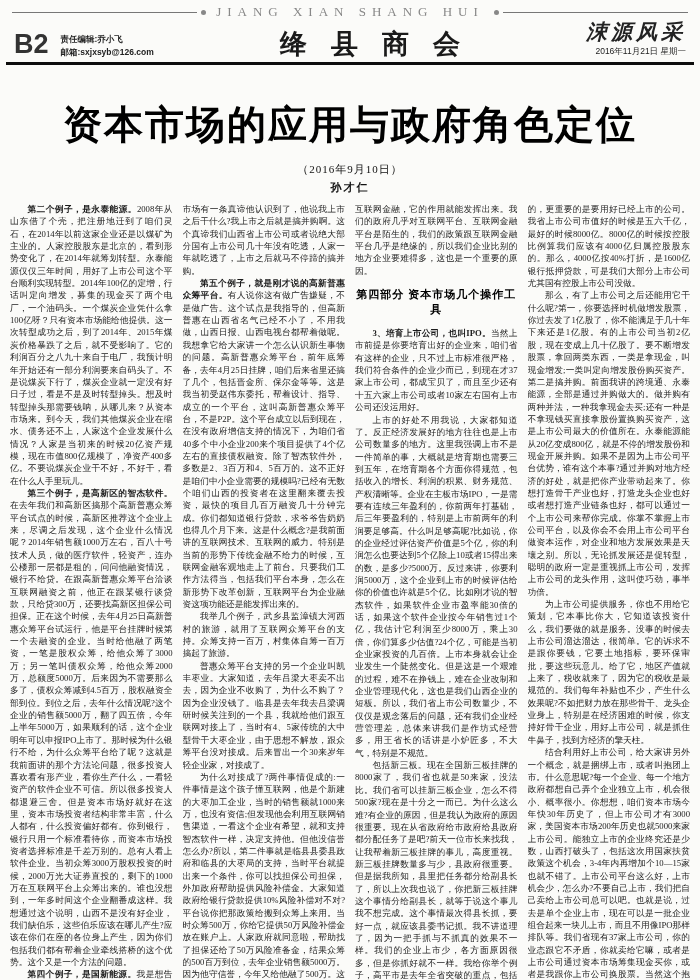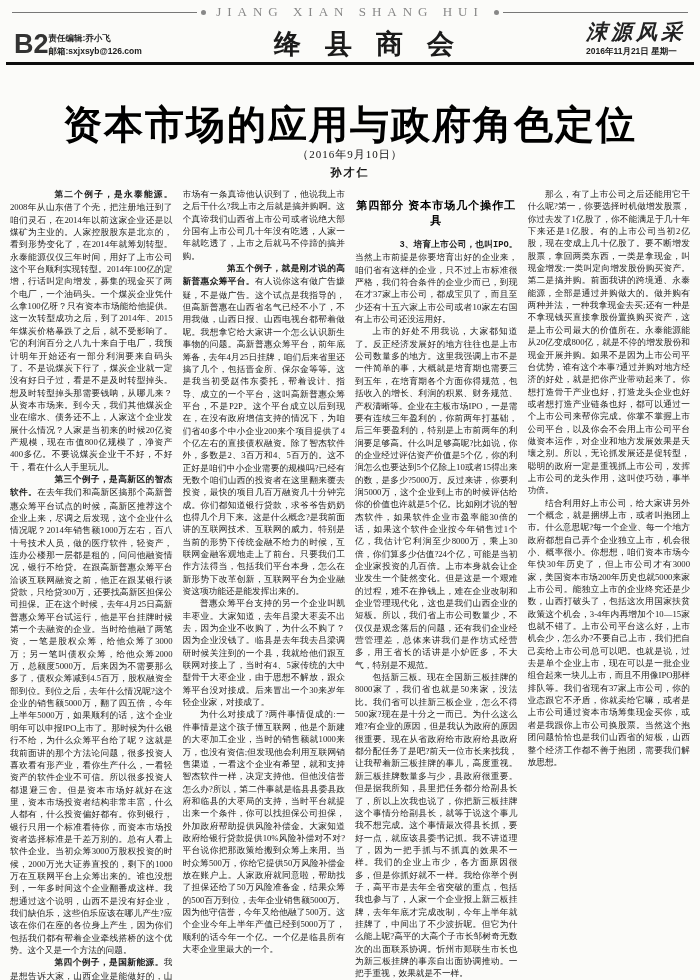--- a/index.html
+++ b/index.html
@@ -11,57 +11,57 @@
   
   .masthead{padding:4px 12px 0 12px;}
   .topline{display:flex;align-items:center;height:16px;}
   .topline .rule{flex:1;height:1px;background:#777;}
   .dot{width:5px;height:5px;border-radius:50%;background:#888;margin:0 4px;flex:0 0 auto;}
   .pinyin{
     font-family:Liberation Serif, serif;color:#888;font-size:13px;
     letter-spacing:6px;white-space:nowrap;padding:0 6px;
   }
   .head-row{display:flex;align-items:flex-end;justify-content:space-between;padding:1px 2px 4px 2px;}
-  .head-left{display:flex;align-items:center;gap:0;}
+  .head-left{display:flex;align-items:flex-end;gap:12px;}
   .page-no{font-family:"Liberation Sans", sans-serif;font-weight:900;font-size:27px;color:#333;line-height:1;}
   .editor-box{font-family:"Liberation Sans", sans-serif;font-size:8.5px;color:#222;line-height:1.45;font-weight:bold;}
   .mast-title{
     font-family:"Liberation Serif", serif;font-weight:900;font-size:27px;color:#1a1a1a;
     letter-spacing:24px;white-space:nowrap;line-height:1;padding-left:24px;
   }
-  .head-right{text-align:left;}
+  .head-right{text-align:right;}
   .brand{
     font-family:"Liberation Serif", serif;font-style:italic;font-weight:900;
     font-size:21px;letter-spacing:4px;color:#222;line-height:1.1;white-space:nowrap;
   }
-  .issue-date{font-family:"Liberation Sans", sans-serif;font-size:8.5px;font-weight:bold;color:#222;margin-top:2px;}
+  .issue-date{font-family:"Liberation Sans", sans-serif;font-size:8.5px;font-weight:normal;color:#222;margin-top:2px;}
   .thick-rule{height:3px;background:#0d0d0d;margin:0 6px;}
   
   .headline-block{text-align:center;padding:8px 10px 2px 10px;}
   .headline{
     font-family:"Liberation Sans", sans-serif;font-weight:900;font-size:39px;
     color:#000;letter-spacing:2px;line-height:1.05;white-space:nowrap;margin-top:32px;
   }
   .subtitle{
     font-family:"Liberation Sans", sans-serif;font-weight:900;font-size:17px;
     color:#000;margin-top:7px;letter-spacing:1px;
   }
-  .speech-date{font-size:11px;color:#111;margin-top:1px;letter-spacing:1px;}
+  .speech-date{font-size:11px;color:#111;margin-top:16px;letter-spacing:1px;}
   .author{font-size:11px;font-weight:bold;color:#111;margin-top:3px;letter-spacing:2px;}
   
   .article{
     display:grid;grid-template-columns:repeat(4,1fr);gap:10px;
     padding:6px 10px 0 10px;height:800px;overflow:hidden;
   }
   .col{overflow:hidden;}
   .para{
     margin:0;font-size:8.7px;line-height:12.35px;text-align:justify;
     text-indent:2em;color:#1c1c1c;
   }
-  .para b{font-family:Liberation Mono, monospace;margin-left:27px;}
+  .para b{font-family:Liberation Serif, serif;}
   .noindent{text-indent:0;}
   .sec-heading{
     font-family:"Liberation Sans", sans-serif;font-weight:900;font-size:11px;
     text-align:center;margin:10px 0;color:#000;letter-spacing:1px;
   }
 </style>
 </head>
 <body>
 
 <div class="masthead">
@@ -97,26 +97,30 @@
 
 <div class="article">
   <div class="col">
       <p class="para"><b>第二个例子，是永泰能源。</b>2008年从山东借了个壳，把注册地迁到了咱们灵石，在2014年以前这家企业还是以煤矿为主业的。人家控股股东是北京的，看到形势变化了，在2014年就筹划转型。永泰能源仅仅三年时间，用好了上市公司这个平台顺利实现转型。2014年100亿的定增，行话叫定向增发，募集的现金买了两个电厂，一个油码头。一个煤炭企业凭什么拿100亿呀？只有资本市场能给他提供。这一次转型成功之后，到了2014年、2015年煤炭价格暴跌了之后，就不受影响了。它的利润百分之八九十来自于电厂，我预计明年开始还有一部分利润要来自码头了。不是说煤炭下行了，煤炭企业就一定没有好日子过，看是不是及时转型掉头。想及时转型掉头那需要钱呐，从哪儿来？从资本市场来。到今天，我们其他煤炭企业在缩水、债务还不上，人家这个企业发展什么情况？人家是当初来的时候20亿资产规模，现在市值800亿规模了，净资产400多亿。不要说煤炭企业干不好，不好干，看在什么人手里玩儿。</p>
       <p class="para"><b>第三个例子，是高新区的智杰软件。</b>在去年我们和高新区搞那个高新普惠众筹平台试点的时候，高新区推荐这个企业上来，尽调之后发现，这个企业什么情况呢？2014年销售额1000万左右，百八十号技术人员，做的医疗软件，轻资产，连办公楼那一层都是租的，问问他融资情况，银行不给贷。在跟高新普惠众筹平台洽谈互联网融资之前，他正在跟某银行谈贷款，只给贷300万，还要找高新区担保公司担保。正在这个时候，去年4月25日高新普惠众筹平台试运行，他是平台挂牌时候第一个去融资的企业。当时给他融了两笔资，一笔是股权众筹，给他众筹了3000万；另一笔叫债权众筹，给他众筹2000万，总额度5000万。后来因为不需要那么多了，债权众筹减到4.5百万，股权融资全部到位。到位之后，去年什么情况呢?这个企业的销售额5000万，翻了四五倍，今年上半年5000万，如果顺利的话，这个企业明年可以申报IPO上市了。那时候为什么银行不给，为什么众筹平台给了呢？这就是我前面讲的那个方法论问题，很多投资人喜欢看有形产业，看你生产什么，一看轻资产的软件企业不可信。所以很多投资人都退避三舍。但是资本市场好就好在这里，资本市场投资者结构非常丰富，什么人都有，什么投资偏好都有。你到银行，银行只用一个标准看待你，而资本市场投资者选择标准是千差万别的。总有人看上软件企业。当初众筹3000万股权投资的时候，2000万光大证券直投的，剩下的1000万在互联网平台上众筹出来的。谁也没想到，一年多时间这个企业翻番成这样。我想通过这个说明，山西不是没有好企业，我们缺伯乐，这些伯乐应该在哪儿产生?应该在你们在座的各位身上产生，因为你们包括我们都有帮着企业牵线搭桥的这个优势。这个又是一个方法的问题。</p>
       <p class="para"><b>第四个例子，是国新能源。</b>我是想告诉大家，山西企业是能做好的，山西的国有企业也是能做好的。国新能源是在2014年借壳上市的，想做的好的国有企业一定是手里有上市公司的。没有上市公司的很难做得好。这个企业2014年在上海借壳，借完之后，到今年上半年前五个月总资产增长38%，净资产增长44%，利润增长33%，上市公司的市值120多亿，比上市前增长了8倍。它为什么能这样?首先是因为得到了一个平台，有了上市公司，否则你梁谢虎有再大的本事，为什么两年前不出名啊，对不对?其次，上市之后你还得会运作啊。我表扬梁谢虎(还有个总经理叫刘军)，就是因为资本</p>
     </div>
   <div class="col">
       <p class="para noindent">市场有一条真谛他认识到了，他说我上市之后干什么?我上市之后就是搞并购啊。这个真谛我们山西省上市公司或者说绝大部分国有上市公司几十年没有吃透，人家一年就吃透了，上市之后就马不停蹄的搞并购。</p>
       <p class="para"><b>第五个例子，就是刚才说的高新普惠众筹平台。</b>有人说你这有做广告嫌疑，不是做广告。这个试点是我指导的，但高新普惠在山西省名气已经不小了，不用我做，山西日报、山西电视台都帮着做呢。我想拿它给大家讲一个怎么认识新生事物的问题。高新普惠众筹平台，前年底筹备，去年4月25日挂牌，咱们后来省里还搞了几个，包括晋金所、保尔金等等。这是我当初受赵伟东委托，帮着设计、指导、成立的一个平台，这叫高新普惠众筹平台，不是P2P。这个平台成立以后到现在，在没有政府增信支持的情况下，为咱们省40多个中小企业200来个项目提供了4个亿左右的直接债权融资。除了智杰软件外，多数是2、3百万和4、5百万的。这不正好是咱们中小企业需要的规模吗?已经有无数个咱们山西的投资者在这里翻来覆去投资，最快的项目几百万融资几十分钟完成。你们都知道银行贷款，求爷爷告奶奶也得几个月下来。这是什么概念?是我前面讲的互联网技术、互联网的威力。特别是当前的形势下传统金融不给力的时候，互联网金融客观地走上了前台。只要我们工作方法得当，包括我们平台本身，怎么在新形势下改革创新，互联网平台为企业融资这项功能还是能发挥出来的。</p>
+      <p class="para">我举几个例子，武乡县监漳镇大河西村的旅游，就用了互联网众筹平台的支持。众筹支持一百万，村集体自筹一百万搞起了旅游。</p>
       <p class="para">普惠众筹平台支持的另一个企业叫凯丰枣业。大家知道，去年吕梁大枣卖不出去，因为企业不收购了，为什么不购了？因为企业没钱了。临县是去年我去吕梁调研时候关注到的一个县，我就给他们跟互联网对接上了，当时有4、5家传统的大中型骨干大枣企业，由于思想不解放，跟众筹平台没对接成。后来冒出一个30来岁年轻企业家，对接成了。</p>
       <p class="para">为什么对接成了?两件事情促成的:一件事情是这个孩子懂互联网，他是个新建的大枣加工企业，当时的销售额就1000来万，也没有资信;但发现他会利用互联网销售渠道，一看这个企业有希望，就和支持智杰软件一样，决定支持他。但他没信誉怎么办?所以，第二件事就是临县县委县政府和临县的大枣局的支持，当时平台就提出来一个条件，你可以找担保公司担保，外加政府帮助提供风险补偿金。大家知道政府给银行贷款提供10%风险补偿对不对?平台说你把那政策给搬到众筹上来用。当时众筹500万，你给它提供50万风险补偿金放在账户上。人家政府就同意啦，帮助找了担保还给了50万风险准备金，结果众筹的500百万到位，去年企业销售额5000万。因为他守信誉，今年又给他融了500万。这个企业今年上半年产值已经到5000万了，顺利的话今年一个亿。一个亿是临县所有大枣企业里最大的一个。</p>
     </div>
   <div class="col">
+      <p class="para noindent">互联网金融，它的作用就能发挥出来。我们的政府几乎对互联网平台、互联网金融平台是陌生的，我们的政策跟互联网金融平台几乎是绝缘的，所以我们企业比别的地方企业要难得多，这也是一个重要的原因。</p>
       <h3 class="sec-heading">第四部分  资本市场几个操作工具</h3>
       <p class="para"><b>3、培育上市公司，也叫IPO。</b>当然上市前提是你要培育出好的企业来，咱们省有这样的企业，只不过上市标准很严格，我们符合条件的企业少而已，到现在才37家上市公司，都成宝贝了，而且至少还有十五六家上市公司或者10家左右国有上市公司还没运用好。</p>
       <p class="para">上市的好处不用我说，大家都知道了。反正经济发展好的地方往往也是上市公司数量多的地方。这里我强调上市不是一件简单的事，大概就是培育期也需要三到五年，在培育期各个方面你得规范，包括收入的增长、利润的积累、财务规范、产权清晰等。企业在主板市场IPO，一是需要有连续三年盈利的，你前两年打基础，后三年要盈利的，特别是上市前两年的利润要足够高。什么叫足够高呢?比如说，你的企业经过评估资产价值是5个亿，你的利润怎么也要达到5个亿除上10或者15得出来的数，是多少?5000万。反过来讲，你要利润5000万，这个企业到上市的时候评估给你的价值也许就是5个亿。比如刚才说的智杰软件，如果软件企业市盈率能30倍的话，如果这个软件企业按今年销售过1个亿，我估计它利润至少8000万，乘上30倍，你们算多少估值?24个亿，可能是当初企业家投资的几百倍。上市本身就会让企业发生一个陡然变化。但是这是一个艰难的过程，难不在挣钱上，难在企业改制和企业管理现代化，这也是我们山西企业的短板。所以，我们省上市公司数量少，不仅仅是观念落后的问题，还有我们企业经营管理差，总体来讲我们是作坊式经营多，用王省长的话讲是小炉匠多，不大气，特别是不规范。</p>
       <p class="para">包括新三板。现在全国新三板挂牌的8000家了，我们省也就是50来家，没法比。我们省可以挂新三板企业，怎么不得500家?现在是十分之一而已。为什么这么难?有企业的原因，但是我认为政府的原因很重要。现在从省政府给市政府给县政府都分配任务了是吧?前天一位市长来找我，让我帮着新三板挂牌的事儿，高度重视。新三板挂牌数量多与少，县政府很重要。但是据我所知，县里把任务都分给副县长了，所以上次我也说了，你把新三板挂牌这个事情分给副县长，就等于说这个事儿我不想完成。这个事情最次得县长抓，要好一点，就应该县委书记抓。我不讲道理了，因为一把手抓与不抓真的效果不一样。我们的企业上市少，各方面原因很多，但是你抓好就不一样。我给你举个例子，高平市是去年全省突破的重点，包括我也参与了，人家一个企业报上新三板挂牌，去年年底才完成改制，今年上半年就挂牌了，中间出了不少波折呢。但它为什么能上呢?高平的大高个子市长邹树奇无数次的出面联系协调。忻州市郑联生市长也为新三板挂牌的事亲自出面协调推动。一把手重视，效果就是不一样。</p>
     </div>
   <div class="col">
+      <p class="para noindent">的，更重要的是要用好已经上市的公司。我省上市公司市值好的时候是五六千亿，最好的时候8000亿。8000亿的时候按控股比例算我们应该有4000亿归属控股股东的。那么，4000亿按40%打折，是1600亿银行抵押贷款，可是我们大部分上市公司尤其国有控股上市公司没做。</p>
       <p class="para">那么，有了上市公司之后还能用它干什么呢?第一，你要选择时机做增发股票，你过去发了1亿股了，你不能满足于几十年下来还是1亿股。有的上市公司当初2亿股，现在变成上几十亿股了。要不断增发股票，拿回两类东西，一类是拿现金，叫现金增发;一类叫定向增发股份购买资产。第二是搞并购。前面我讲的跨境通、永泰能源，全部是通过并购做大的。做并购有两种并法，一种我拿现金去买;还有一种是不拿现钱买直接拿股份置换购买资产，这是上市公司最大的价值所在。永泰能源能从20亿变成800亿，就是不停的增发股份和现金开展并购。如果不是因为上市公司平台优势，谁有这个本事?通过并购对地方经济的好处，就是把你产业带动起来了。你想打造骨干产业也好，打造龙头企业也好或者想打造产业链条也好，都可以通过一个上市公司来帮你完成。你掌不掌握上市公司平台，以及你会不会用上市公司平台做资本运作，对企业和地方发展效果是天壤之别。所以，无论抓发展还是促转型，聪明的政府一定是重视抓上市公司，发挥上市公司的龙头作用，这叫使巧劲，事半功倍。</p>
+      <p class="para">为上市公司提供服务，你也不用给它策划，它本事比你大，它知道该投资什么，我们要做的就是服务。没事的时候去上市公司溜达溜达，很简单。它的诉求不是跟你要钱，它要土地指标，要环保审批，要这些玩意儿。给了它，地区产值就上来了，税收就来了，因为它的税收是最规范的。我们每年补贴也不少，产生什么效果呢?不如把财力放在那些骨干、龙头企业身上，特别是在经济困难的时候，你支持好骨干企业，用好上市公司，就是抓住牛鼻子，找到方经济的擎天柱。</p>
       <p class="para">结合利用好上市公司，给大家讲另外一个概念，就是捆绑上市，或者叫抱团上市。什么意思呢?每一个企业、每一个地方政府都想自己弄个企业独立上市，机会很小、概率很小。你想想，咱们资本市场今年快30年历史了，但上市公司才有3000家，美国资本市场200年历史也就5000来家上市公司。能独立上市的企业终究还是少数，山西打破头了，包括这次用国家扶贫政策这个机会，3-4年内再增加个10—15家也就不错了。上市公司平台这么好，上市机会少，怎么办?不要自己上市，我们把自己卖给上市公司总可以吧。也就是说，过去是单个企业上市，现在可以是一批企业组合起来一块儿上市，而且不用像IPO那样排队等。我们省现有37家上市公司，你的业态跟它不矛盾，你就卖给它嘛，或者是上市公司通过资本市场筹集现金买你，或者是我跟你上市公司换股票。当然这个抱团问题恰恰也是我们山西省的短板，山西整个经济工作都不善于抱团，需要我们解放思想。</p>
     </div>
 </div>
 
 </body></html>

